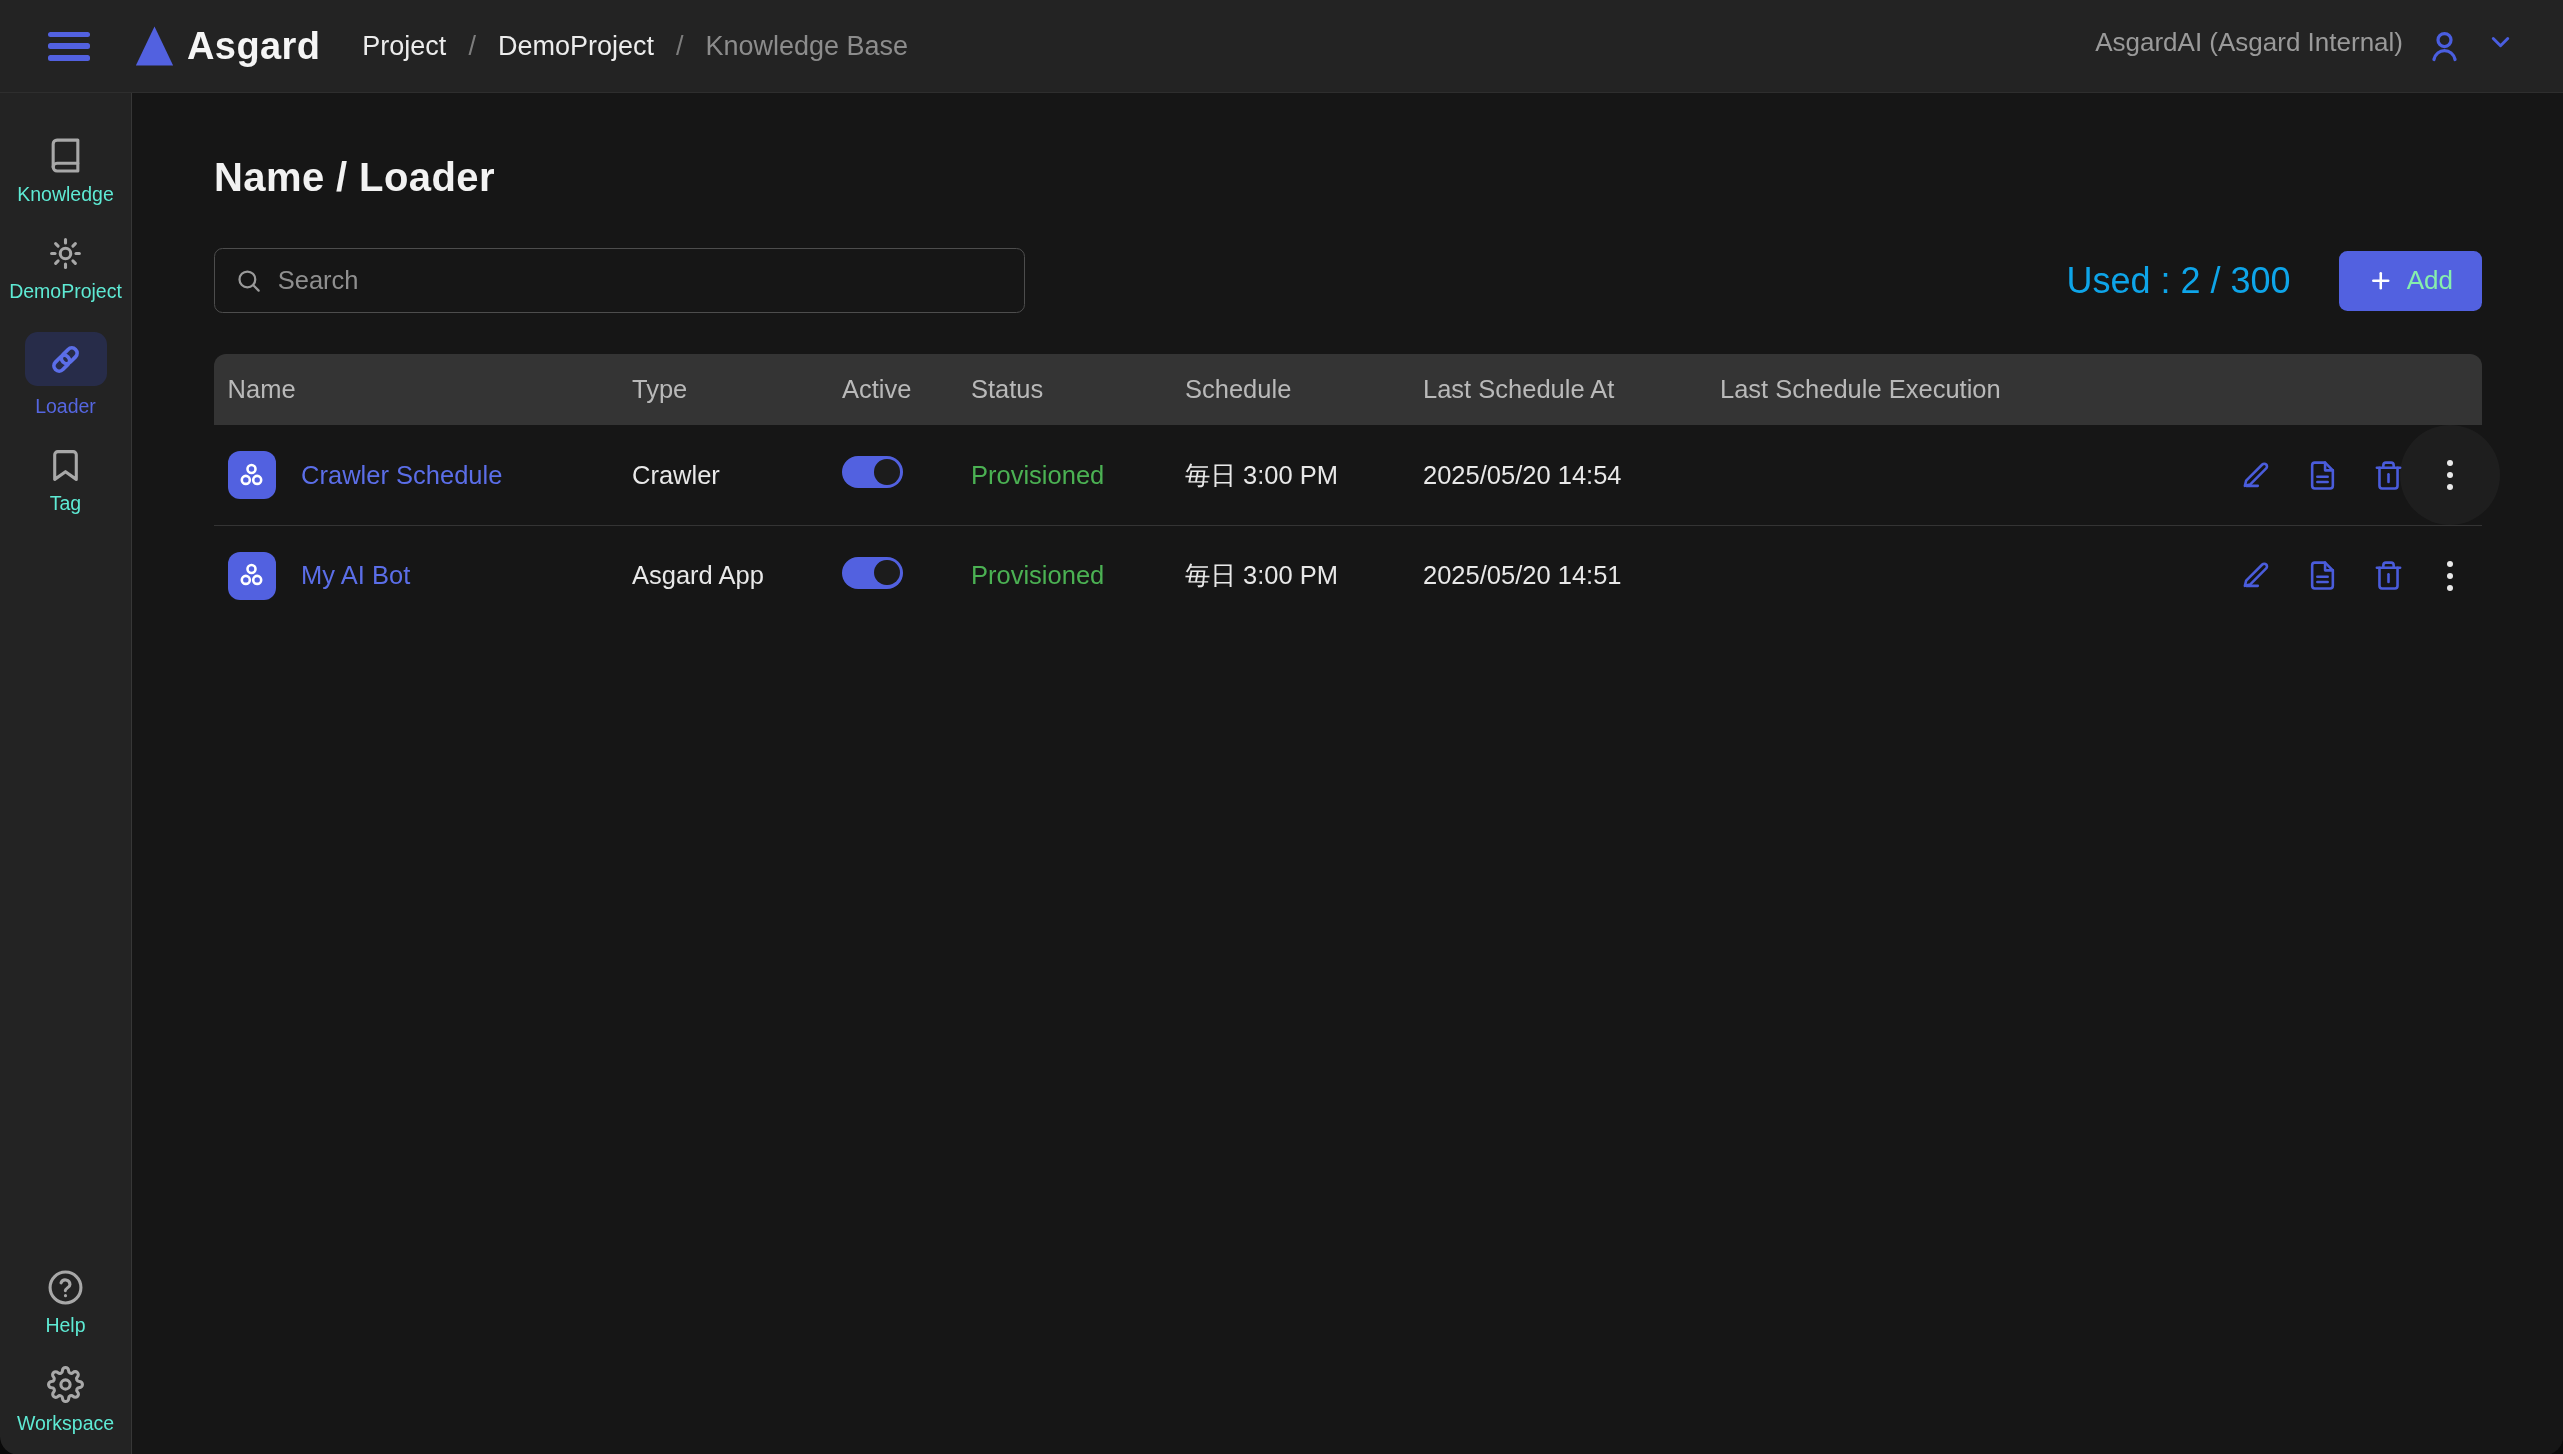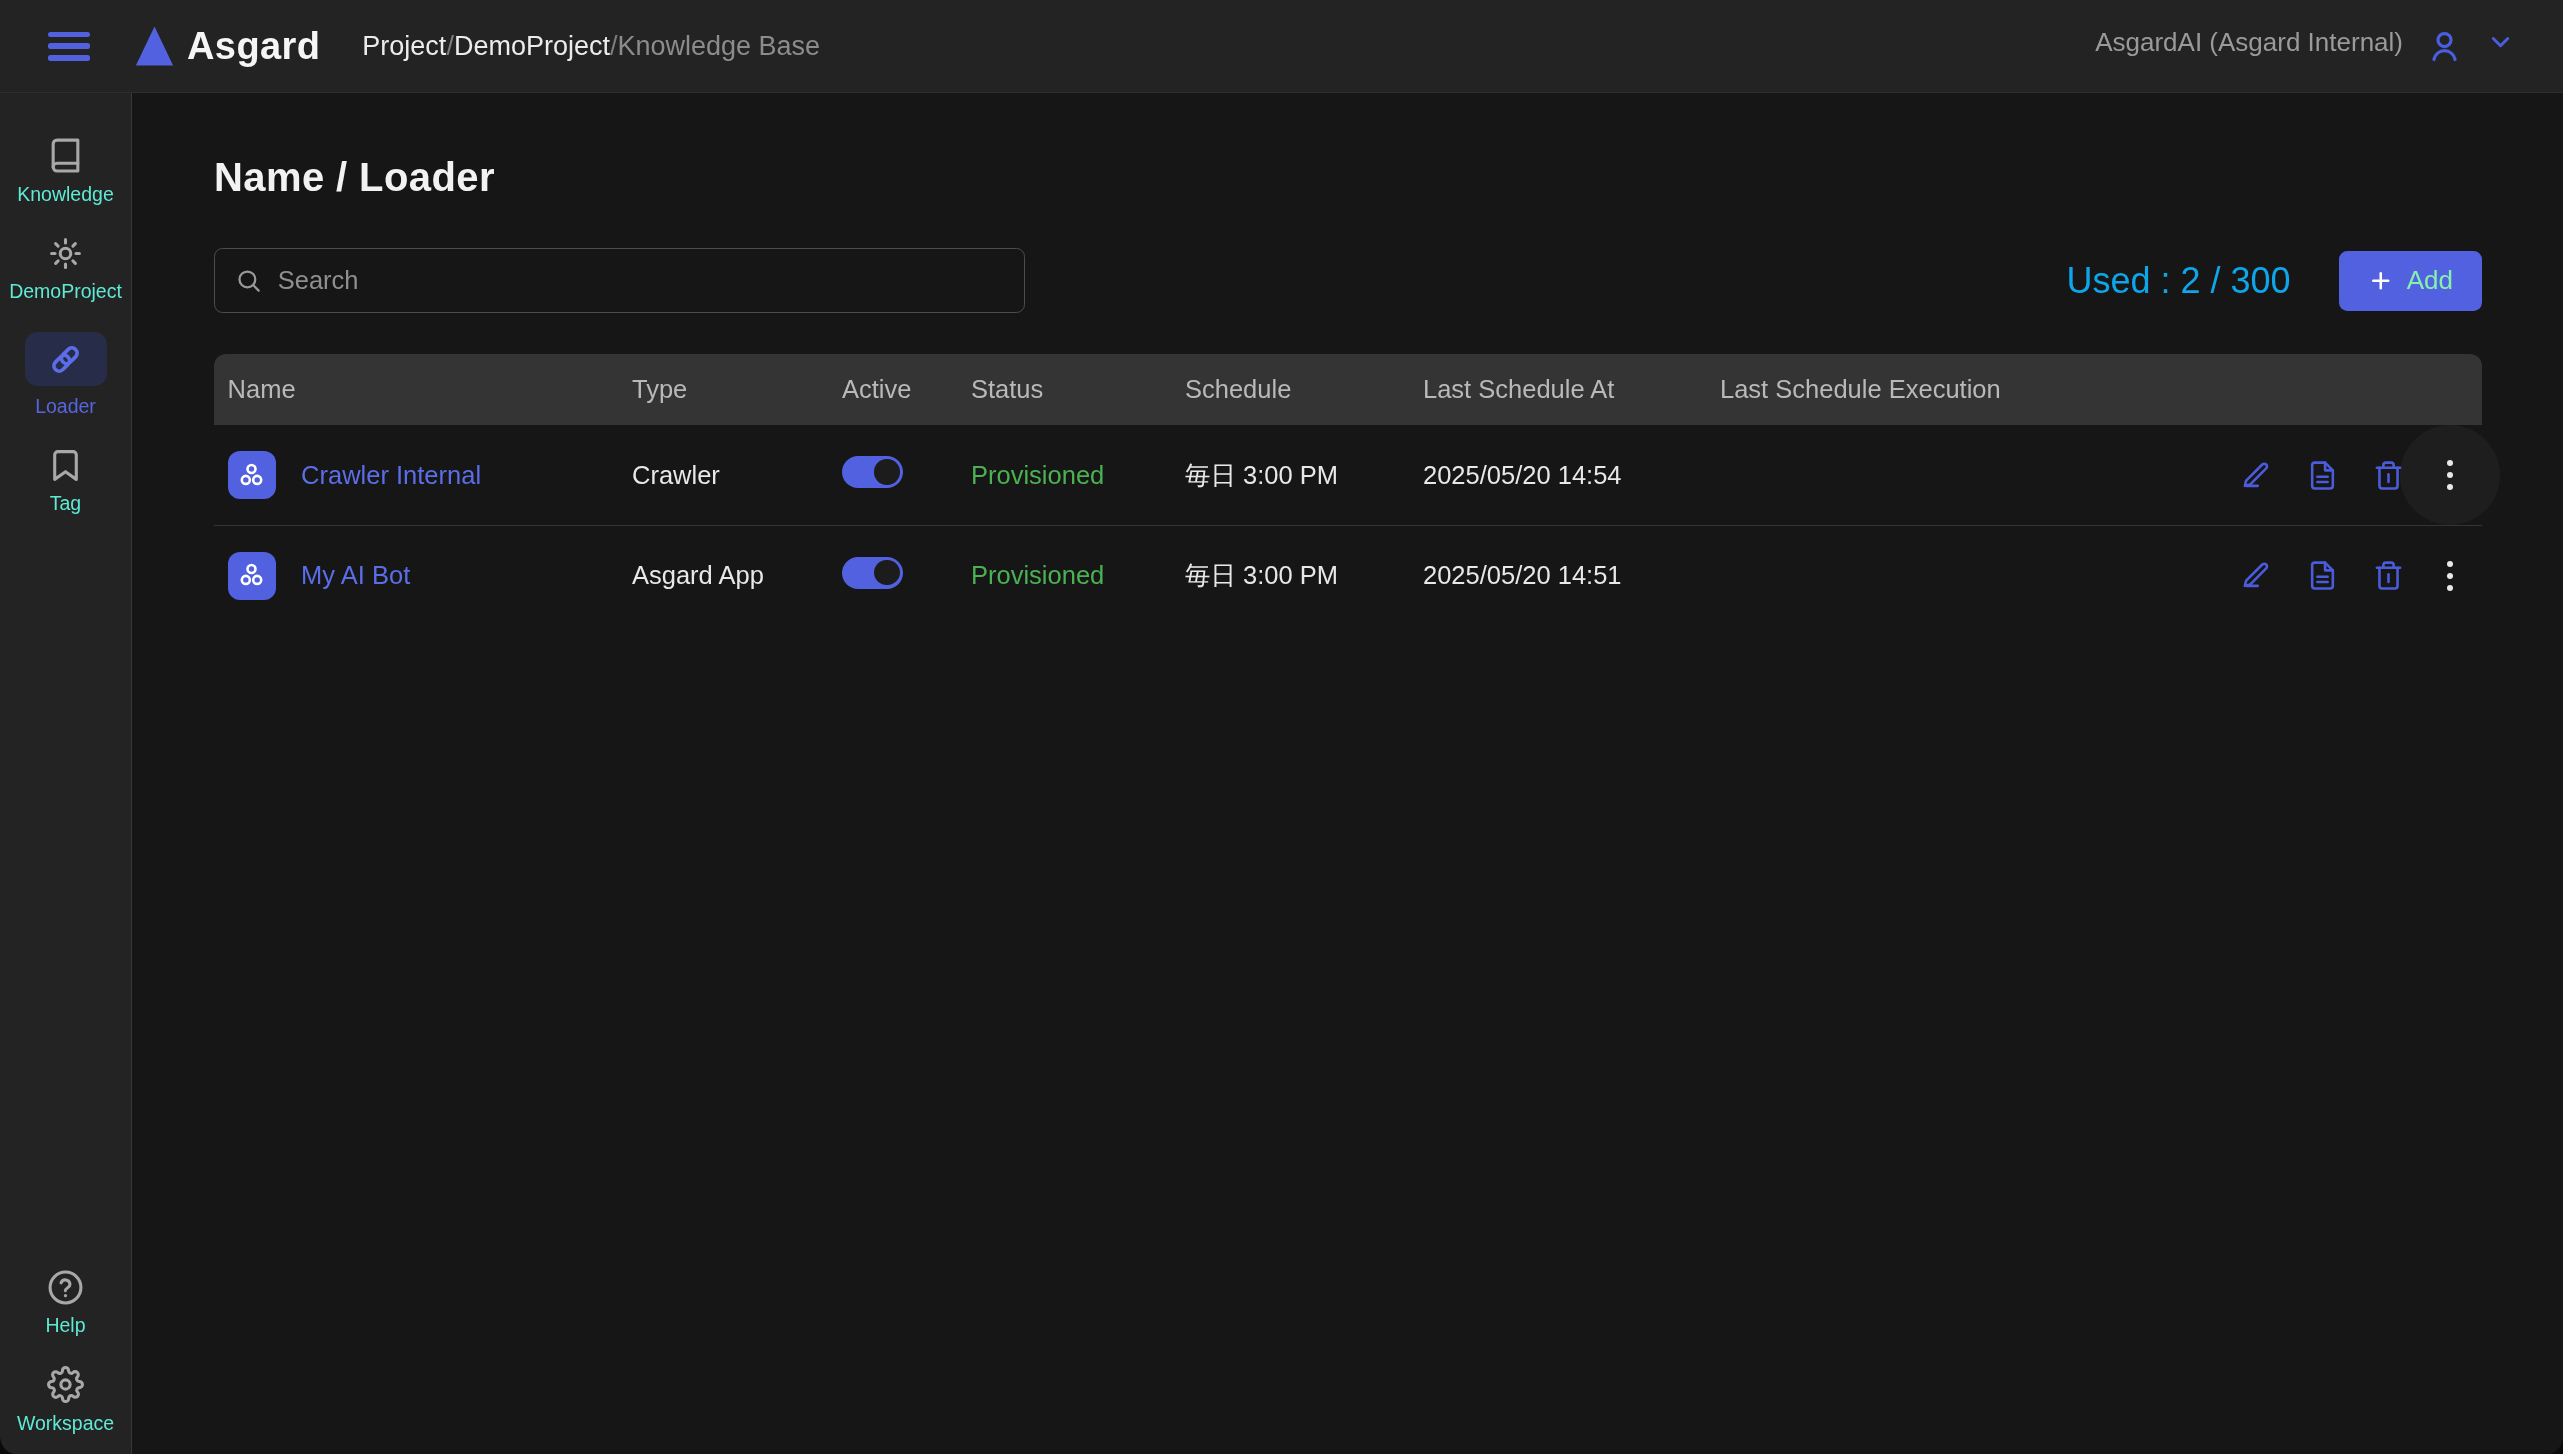--- a/index.html
+++ b/index.html
@@ -10,21 +10,21 @@
 
   
   header { height:93px; flex:0 0 93px; background:#232323; display:flex;
     align-items:center; padding:0 48px 0 48px; border-bottom:1.7px solid #2e2e2e; }
   .hamburger { width:42px; height:29px; display:flex; flex-direction:column;
     justify-content:space-between; background:none; border:none; cursor:pointer; }
   .hamburger span { display:block; height:5.1px; border-radius:2.5px; background:#5261e0; }
   .logo { display:flex; align-items:center; margin-left:44px; }
   .logo svg { width:41px; height:44px; }
   .logo-text { color:#f5f5f5; font-size:38px; font-weight:700; margin-left:12px; letter-spacing:0.4px; }
-  .breadcrumb { display:flex; align-items:center; margin-left:42px; font-size:27px; }
+  .breadcrumb { display:flex; align-items:center; margin-left:42px; font-size:27px; gap:22px; }
   .crumb { color:#ececec; font-weight:500; cursor:pointer; }
   .crumb-sep { color:#7d7d7d; font-weight:400; }
   .crumb.muted { color:#8c8c8c; font-weight:400; cursor:default; }
   .header-right { margin-left:auto; display:flex; align-items:flex-start; gap:22px; }
   .account-label { color:#9a9a9a; font-size:26px; }
   .icon-stroke { fill:none; stroke-linecap:round; stroke-linejoin:round; }
 
   
   .body { flex:1; display:flex; min-height:0; }
   aside { width:132px; flex:0 0 132px; background:#232323; border-right:1.7px solid #373737;
@@ -225,21 +225,21 @@
 
         <div class="trow">
           <div class="c-name">
             <span class="row-icon">
               <svg class="icon-stroke" viewBox="0 0 24 24">
                 <circle cx="12" cy="7" r="3.1"></circle>
                   <circle cx="7.6" cy="15.4" r="3.1"></circle>
                   <circle cx="16.4" cy="15.4" r="3.1"></circle>
               </svg>
             </span>
-            <a class="row-link">Crawler Internal</a>
+            <a class="row-link">Crawler Schedule</a>
           </div>
           <div class="c-type">Crawler</div>
           <div class="c-active">
             <button class="toggle"><span class="knob"></span></button>
           </div>
           <div class="c-status"><span class="status-ok">Provisioned</span></div>
           <div class="c-sched">毎日 3:00 PM</div>
           <div class="c-lastat">2025/05/20 14:54</div>
           <div class="c-lastex"></div>
           <div class="c-actions">

